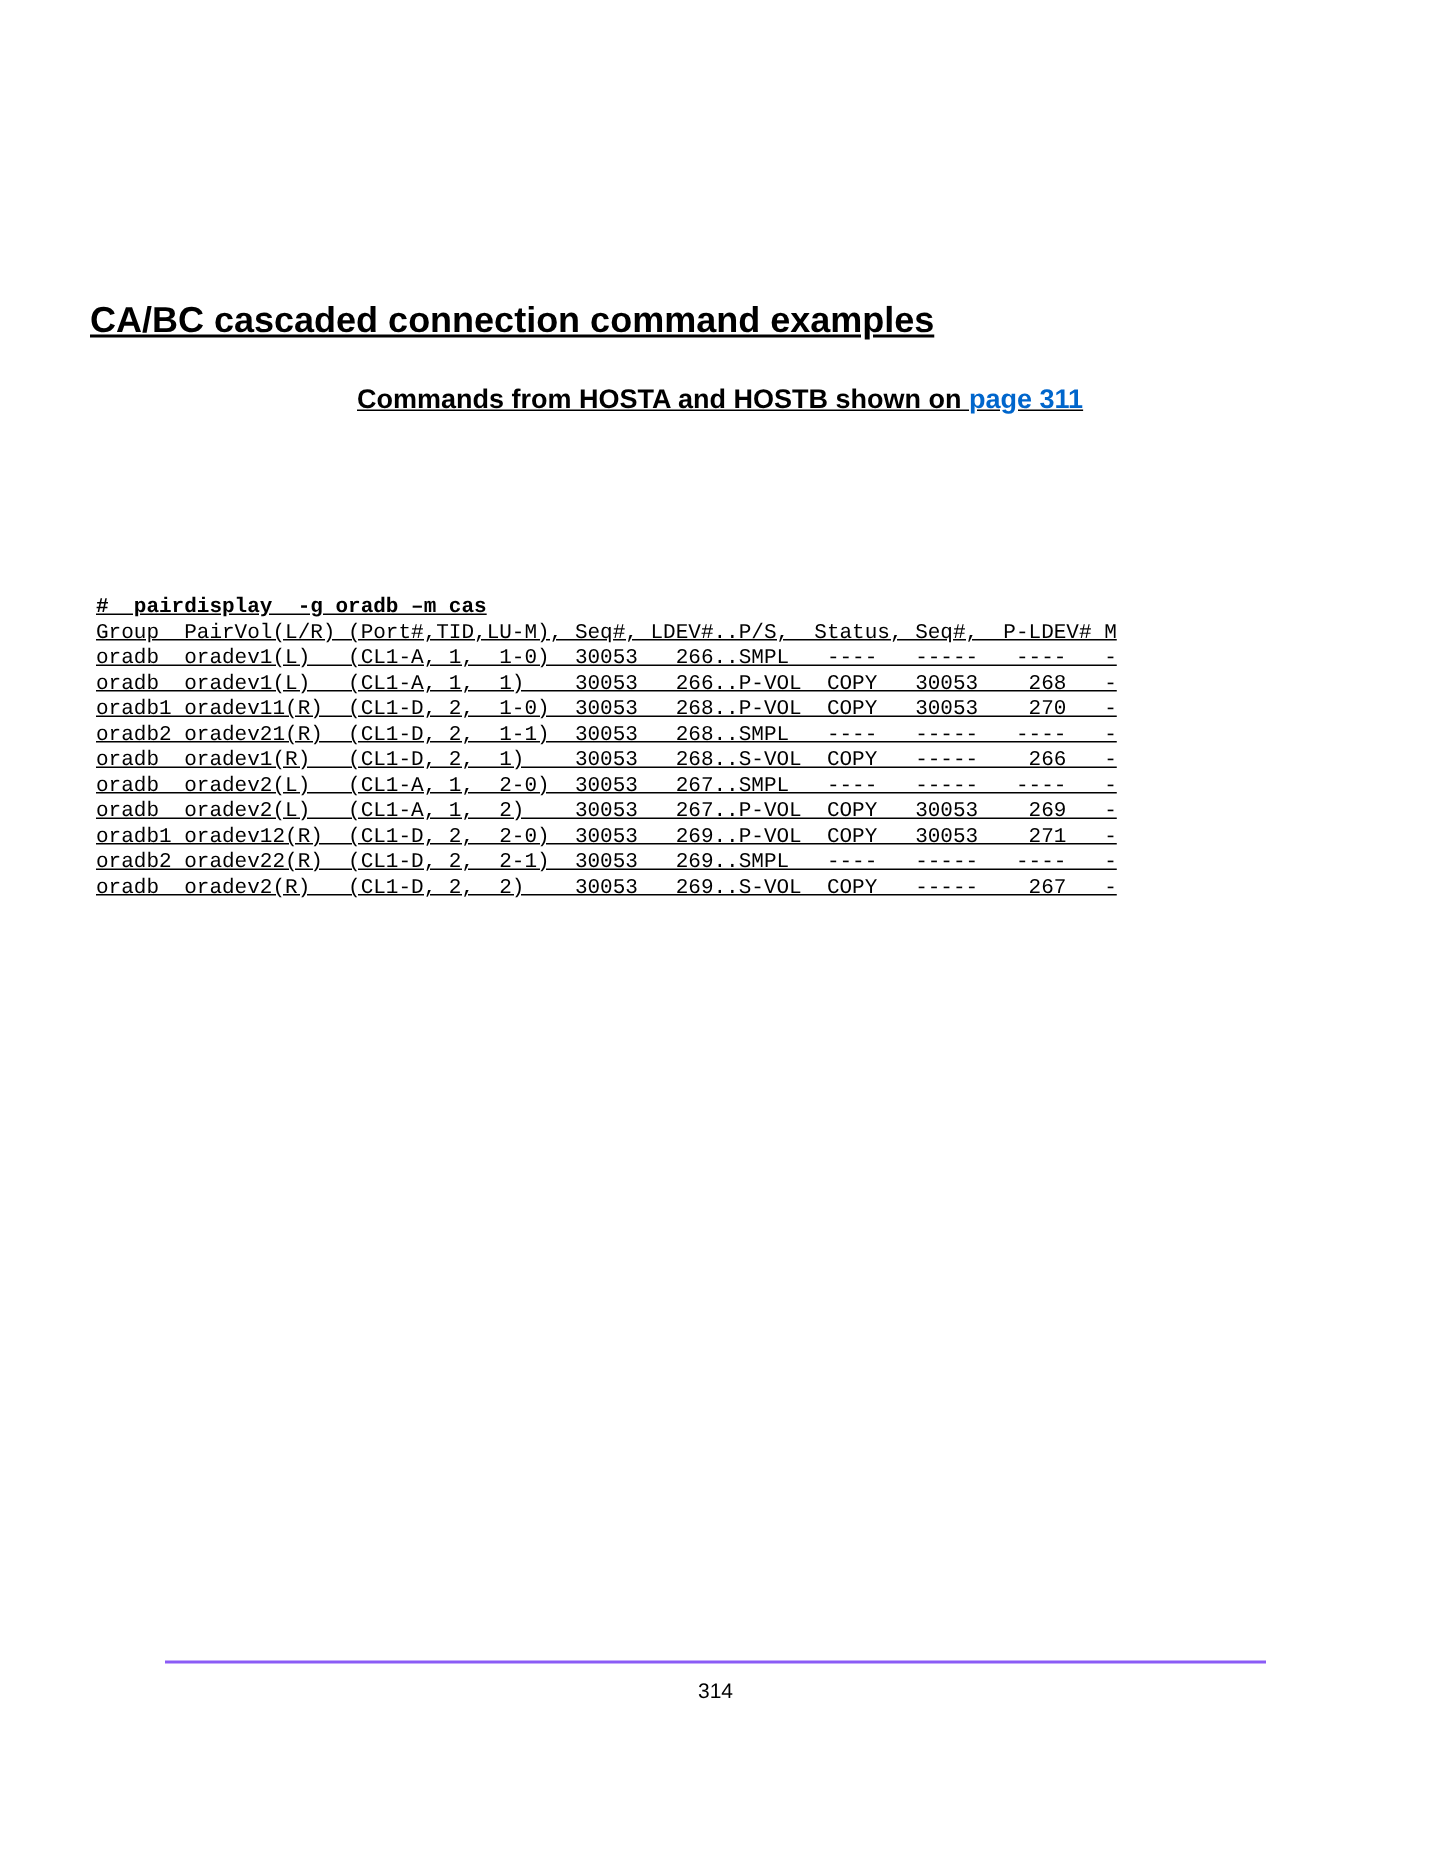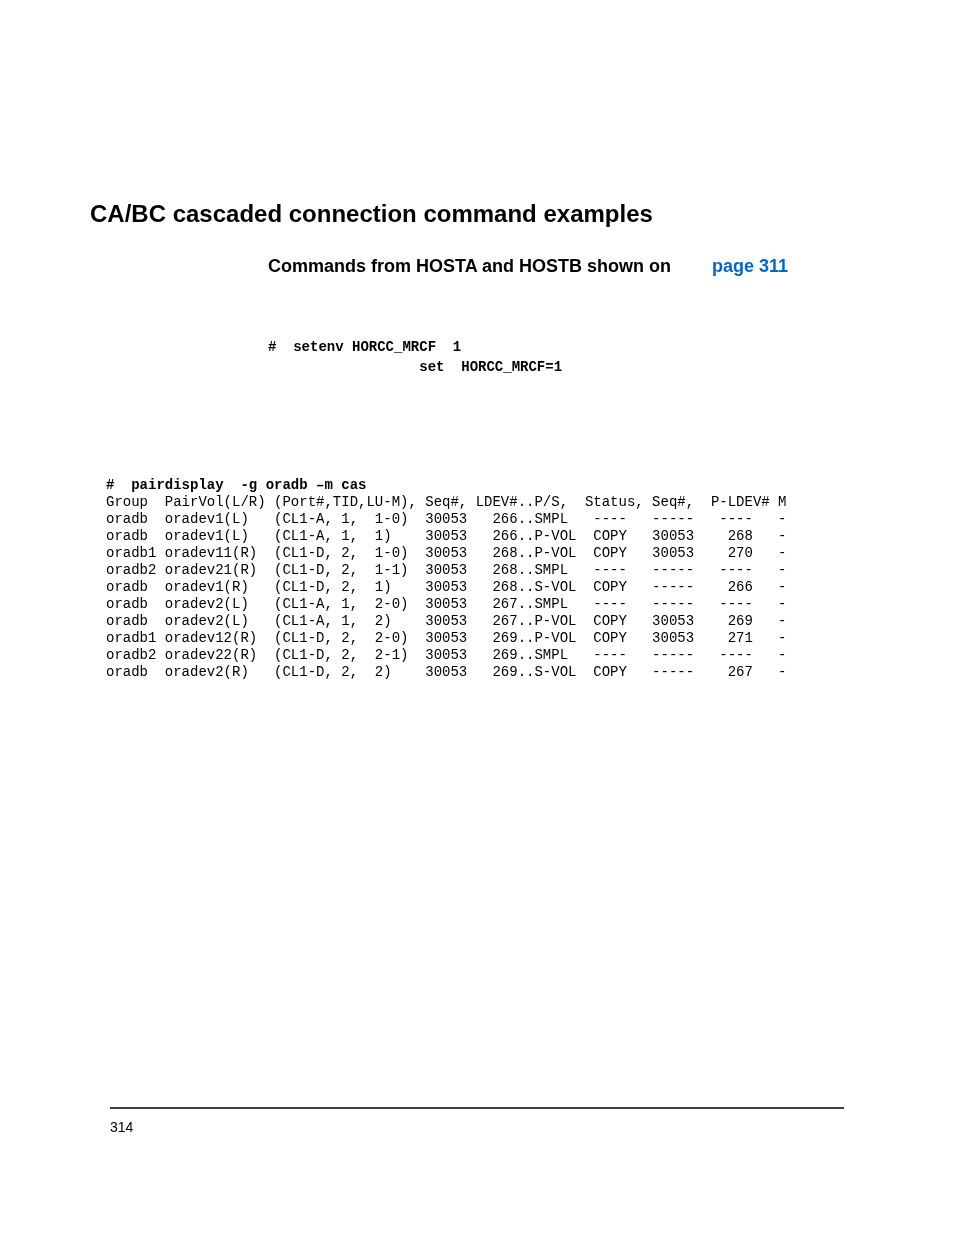--- a/index.html
+++ b/index.html
@@ -7,84 +7,82 @@
       margin: 0;
       padding: 0;
       background: #fff;
       color: #000;
       width: 954px;
       height: 1235px;
       position: relative;
       box-sizing: border-box;
     }
     .page {
-      padding: 200px 110px 0 90px;
+      padding: 200px 110px 0 60px;
+      text-decoration: underline;
     }
     h1 {
       font-size: 24px;
       font-weight: bold;
       margin: 0 0 28px 0;
     }
     h2 {
       font-size: 18px;
       font-weight: bold;
       margin: 0 0 60px 0;
       padding-left: 178px;
     }
     .link {
       color: #0066cc;
-      margin-left: 36px;
     }
     .cmd-block {
       font-family: "Courier New", Courier, monospace;
       font-size: 14px;
       line-height: 20px;
       white-space: pre;
       margin-left: 178px;
       margin-bottom: 40px;
     }
     .cmd-block .bold {
       font-weight: bold;
     }
     .table-block {
       font-family: "Courier New", Courier, monospace;
       font-size: 14px;
       line-height: 17px;
       white-space: pre;
-      margin-left: 16px;
+      margin-left: 4px;
     }
     .table-block .bold {
       font-weight: bold;
     }
     .footer {
       position: absolute;
       bottom: 100px;
       left: 110px;
       right: 110px;
-      border-top: 2px solid #404040;
+      border-top: 2px solid #8b5cf6;
       padding-top: 10px;
       display: flex;
-      justify-content: flex-start;
+      justify-content: center;
       font-size: 14px;
     }
     .footer-right {
       font-style: italic;
     }
   </style>
 </head>
 <body>
 
 <div class="page">
   <h1>CA/BC cascaded connection command examples</h1>
   <h2>
     <span>Commands from HOSTA and HOSTB shown on </span><span class="link">page 311</span>
   </h2>
 
-  <div class="cmd-block"><span class="bold">#  setenv HORCC_MRCF  1</span>
-<span class="bold">                  set  HORCC_MRCF=1</span></div>
 
 
 
   <div style="height:60px"></div>
 
   <div class="table-block"><span class="bold">#  pairdisplay  -g oradb –m cas</span>
 <span>Group  PairVol(L/R) (Port#,TID,LU-M), Seq#, LDEV#..P/S,  Status, Seq#,  P-LDEV# M</span>
 <span>oradb  oradev1(L)   (CL1-A, 1,  1-0)  30053   266..SMPL   ----   -----   ----   -</span>
 <span>oradb  oradev1(L)   (CL1-A, 1,  1)    30053   266..P-VOL  COPY   30053    268   -</span>
 <span>oradb1 oradev11(R)  (CL1-D, 2,  1-0)  30053   268..P-VOL  COPY   30053    270   -</span>

